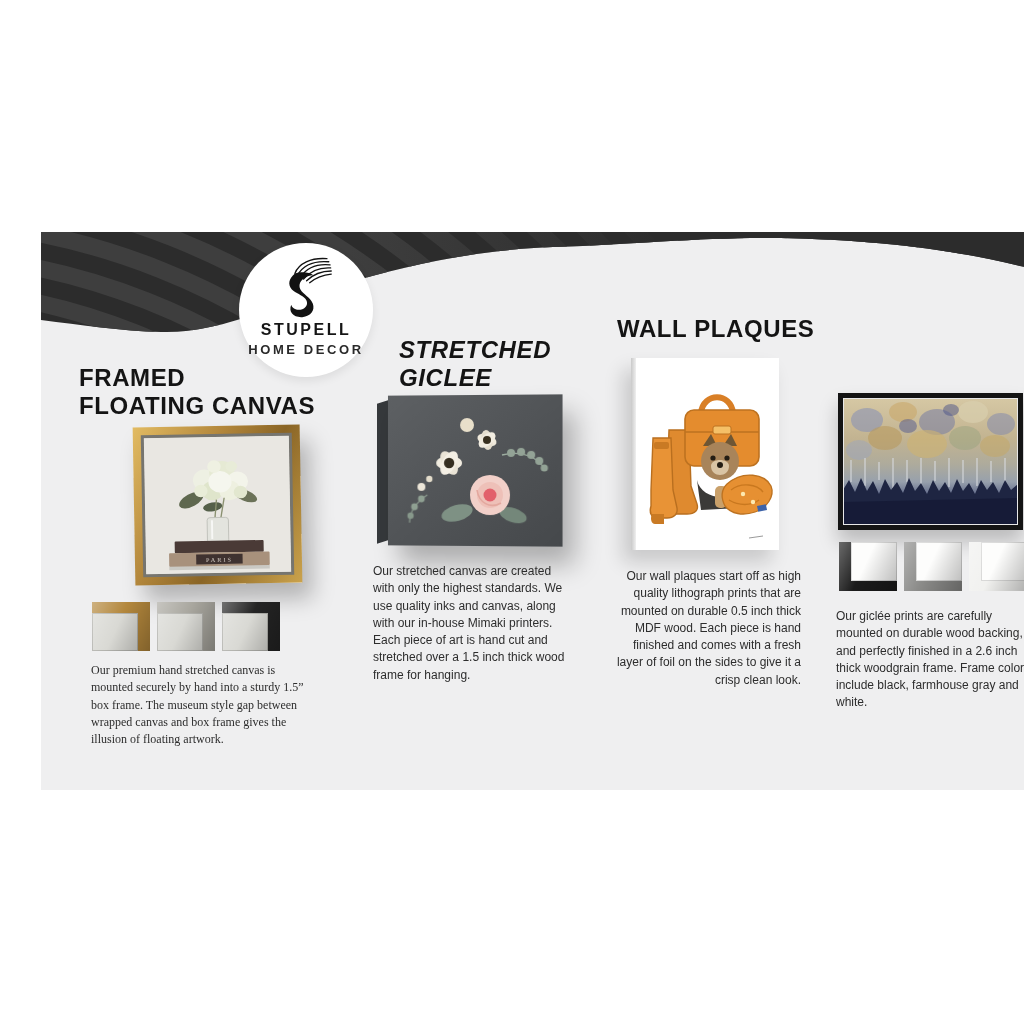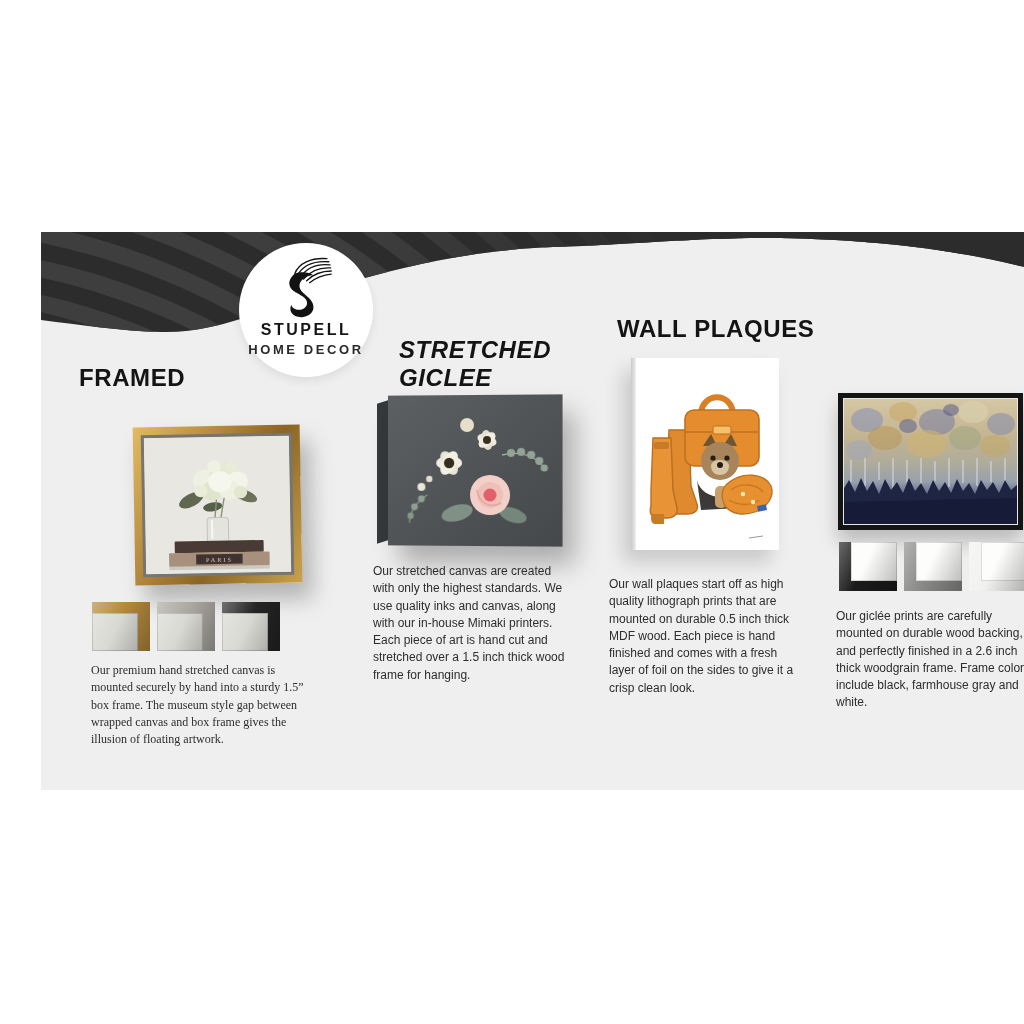--- a/index.html
+++ b/index.html
@@ -18,21 +18,21 @@
   .sec-title{position:absolute;font-weight:700;font-size:24px;line-height:28px;letter-spacing:.6px;
              color:#141414;z-index:4;white-space:nowrap;}
   .t1{left:38px;top:132px;}
   .t2{left:358px;top:104px;font-style:italic;}
   .t3{left:576px;top:83px;}
   .t4{left:795px;top:121px;}
   
   .sec-text{position:absolute;font-size:12px;line-height:17.3px;color:#2d2d2d;z-index:4;}
   .p1{left:50px;top:430px;width:218px;font-family:Liberation Serif, serif;}
   .p2{left:332px;top:331px;width:196px;}
-  .p3{left:568px;top:344px;width:192px;}
+  .p3{left:568px;top:336px;width:192px;text-align:right;}
   .p4{left:795px;top:376px;width:198px;}
   
   .ffc-frame{position:absolute;left:93px;top:194px;width:167px;height:158px;z-index:4;
              background:linear-gradient(120deg,#e2bb62 0%,#b3873c 35%,#8a6526 60%,#caa24c 100%);
              padding:8px;box-sizing:border-box;transform:rotate(-1deg);
              box-shadow:10px 16px 22px rgba(0,0,0,.25);}
   .ffc-gap{width:100%;height:100%;background:#76756f;padding:3px;box-sizing:border-box;}
   .ffc-canvas{width:100%;height:100%;background:#e9e7e2;overflow:hidden;}
   .sc-side{position:absolute;left:336px;top:170px;width:11px;height:140px;background:#35383b;
            transform:skewY(-17deg);z-index:3;}
@@ -128,20 +128,21 @@
           <path d="M91,31 C80,32 67,36 56,45"></path>
         </g>
         <path fill="#121212" d="M32,30 C22,38 20,48 27,56 C33,62 44,65 49,71 C54,77 52,85 44,88 C37,91 28,88 26,81 C21,93 30,102 44,101 C58,100 65,90 61,79 C57,68 45,64 41,56 C37,48 41,40 50,36 C54,34 58,33 62,33 C57,28 42,26 32,30 Z"></path>
       </svg>
       <div class="brand-name">STUPELL</div>
       <div class="brand-tagline">HOME DECOR</div>
     </div>
 
     <div class="sec-title t1">
       <div>FRAMED</div>
+      <div>FLOATING CANVAS</div>
     </div>
     <div class="sec-title t2">
       <div>STRETCHED</div>
       <div>GICLEE</div>
     </div>
     <div class="sec-title t3">
       <div>WALL PLAQUES</div>
     </div>
 
     <div class="ffc-frame">

